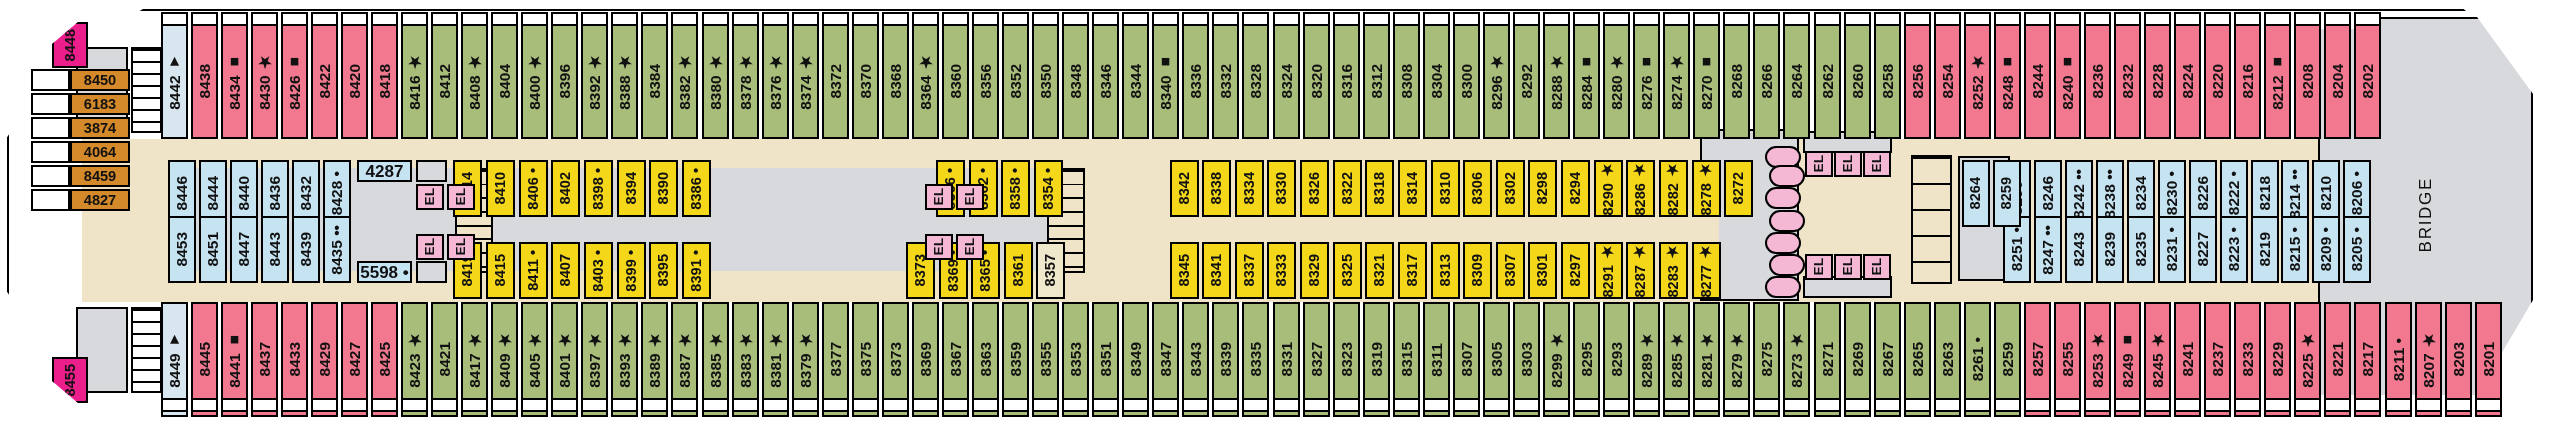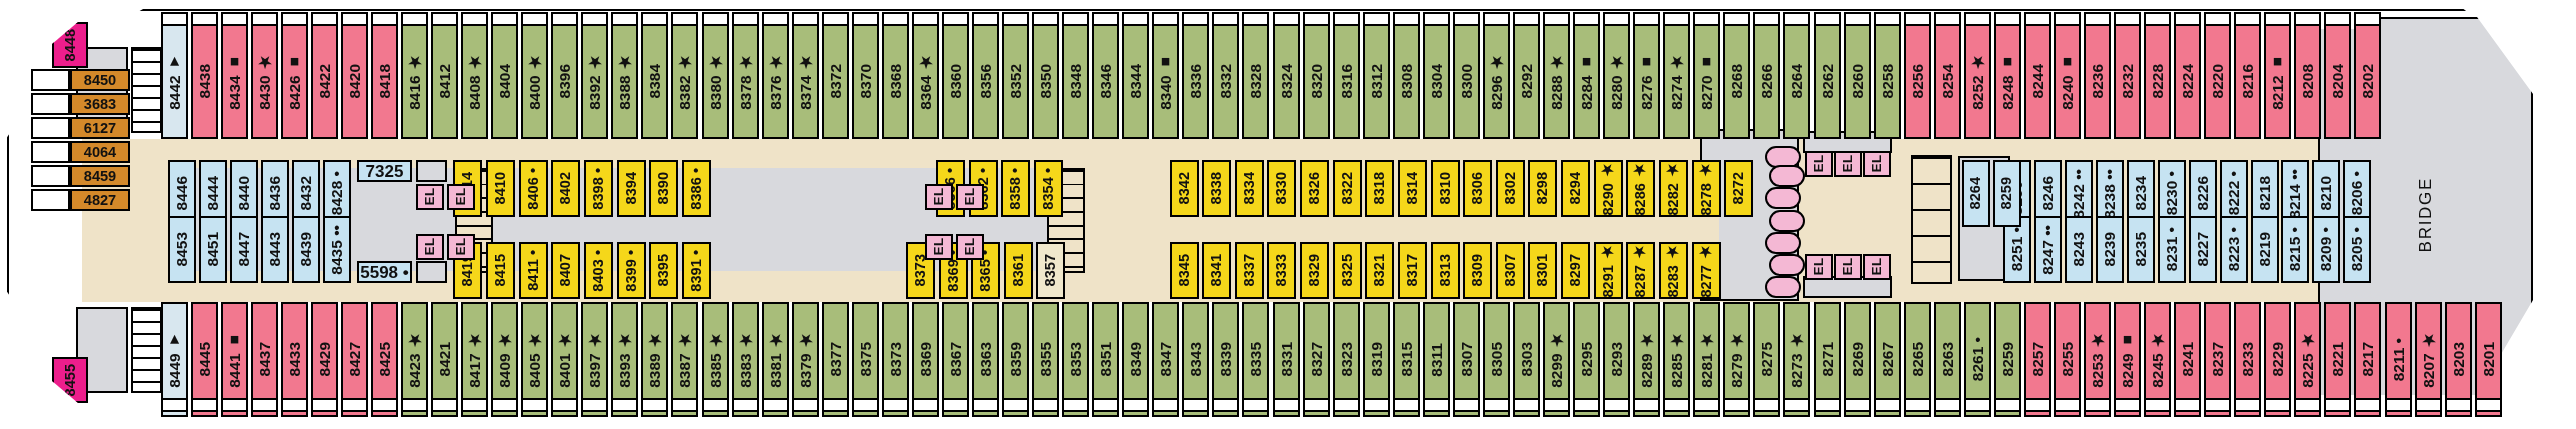--- a/index.html
+++ b/index.html
@@ -906,25 +906,25 @@
       <div class="cab c-yellow" style="left: 1692px; top: 242px; width: 29px; height: 57px;">
         <span class="lbl" style="font-size: 14.6px;">8277 ★</span>
       </div>
     </div>
   <div id="row-left-orange">
       <div class="cab horiz c-orange" style="left: 70px; top: 69px; width: 60px; height: 22px;">
         <span class="lbl" style="font-size:14.6px">8450</span>
       </div>
       <div class="balc" style="left: 31px; top: 69px; width: 39px; height: 22px;"></div>
       <div class="cab horiz c-orange" style="left: 70px; top: 93px; width: 60px; height: 22px;">
-        <span class="lbl" style="font-size:14.6px">3683</span>
+        <span class="lbl" style="font-size:14.6px">6183</span>
       </div>
       <div class="balc" style="left: 31px; top: 93px; width: 39px; height: 22px;"></div>
       <div class="cab horiz c-orange" style="left: 70px; top: 117px; width: 60px; height: 22px;">
-        <span class="lbl" style="font-size:14.6px">6127</span>
+        <span class="lbl" style="font-size:14.6px">3874</span>
       </div>
       <div class="balc" style="left: 31px; top: 117px; width: 39px; height: 22px;"></div>
       <div class="cab horiz c-orange" style="left: 70px; top: 141px; width: 60px; height: 22px;">
         <span class="lbl" style="font-size:14.6px">4064</span>
       </div>
       <div class="balc" style="left: 31px; top: 141px; width: 39px; height: 22px;"></div>
       <div class="cab horiz c-orange" style="left: 70px; top: 165px; width: 60px; height: 22px;">
         <span class="lbl" style="font-size:14.6px">8459</span>
       </div>
       <div class="balc" style="left: 31px; top: 165px; width: 39px; height: 22px;"></div>
@@ -936,21 +936,21 @@
   <div id="row-left-magenta">
       <div class="cab c-magenta" style="left: 52px; top: 22px; width: 36px; height: 46px; clip-path: polygon(26px 0px, 36px 0px, 36px 46px, 0px 46px, 0px 22px);">
         <span class="lbl" style="font-size:14.6px">8448</span>
       </div>
       <div class="cab c-magenta" style="left: 52px; top: 357px; width: 36px; height: 46px; clip-path: polygon(0px 0px, 36px 0px, 36px 46px, 26px 46px, 0px 24px);">
         <span class="lbl" style="font-size:14.6px">8455</span>
       </div>
     </div>
   <div id="row-left-extra">
       <div class="cab horiz c-blue" style="left: 357px; top: 160px; width: 55px; height: 22px;">
-        <span class="lbl">7325</span>
+        <span class="lbl">4287</span>
       </div>
       <div class="cab horiz c-blue" style="left: 357px; top: 261px; width: 55px; height: 22px;">
         <span class="lbl">5598 •</span>
       </div>
       <div class="grayblk" style="left: 416px; top: 160px; width: 31px; height: 22px;"></div>
       <div class="grayblk" style="left: 416px; top: 261px; width: 31px; height: 22px;"></div>
     </div>
   <div id="row-mid-center-right">
       <div class="cab c-blue" style="left: 1962px; top: 160px; width: 27.5px; height: 67px;">
         <span class="lbl" style="font-size: 14.6px;">8264</span>

